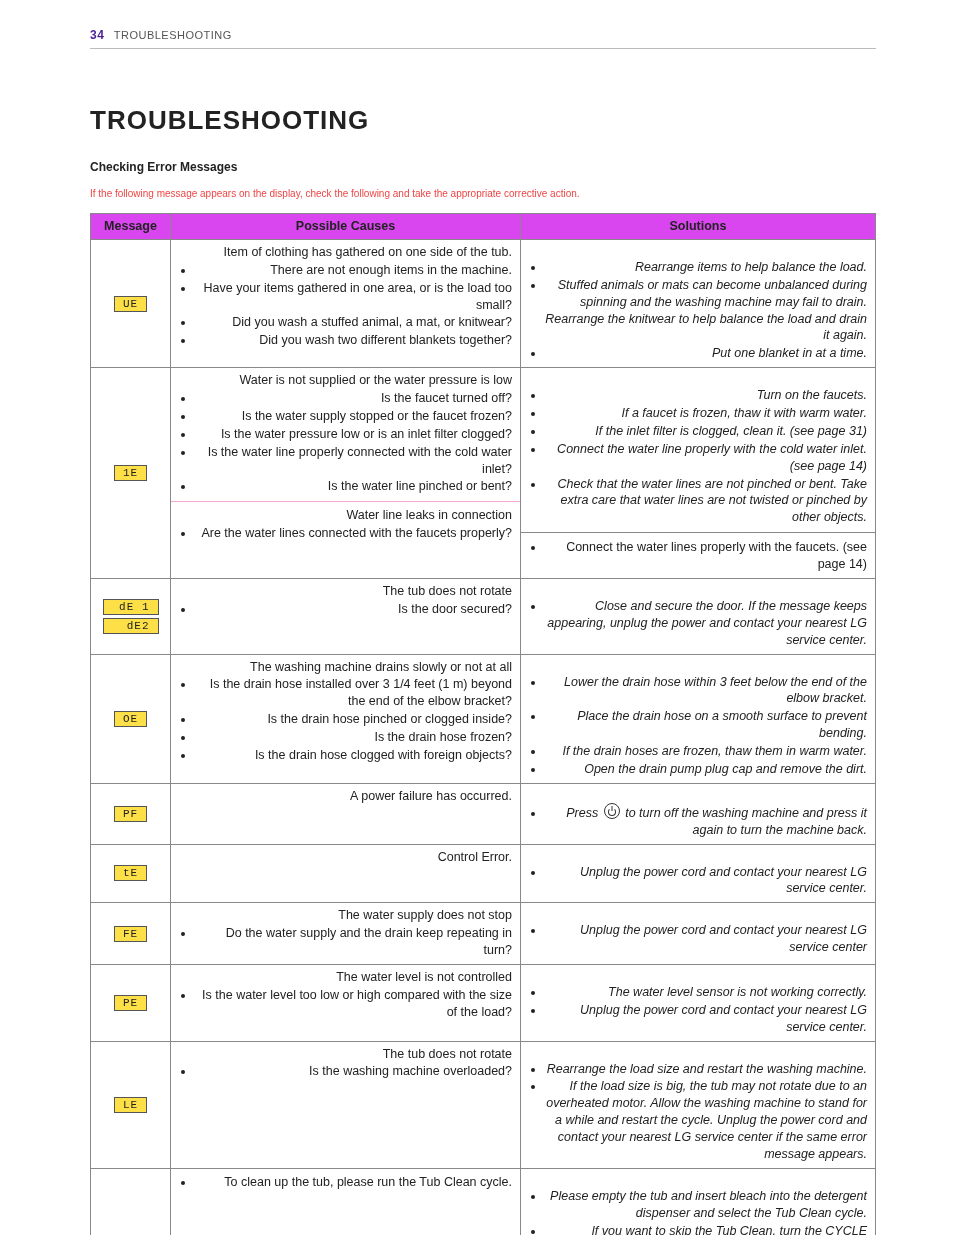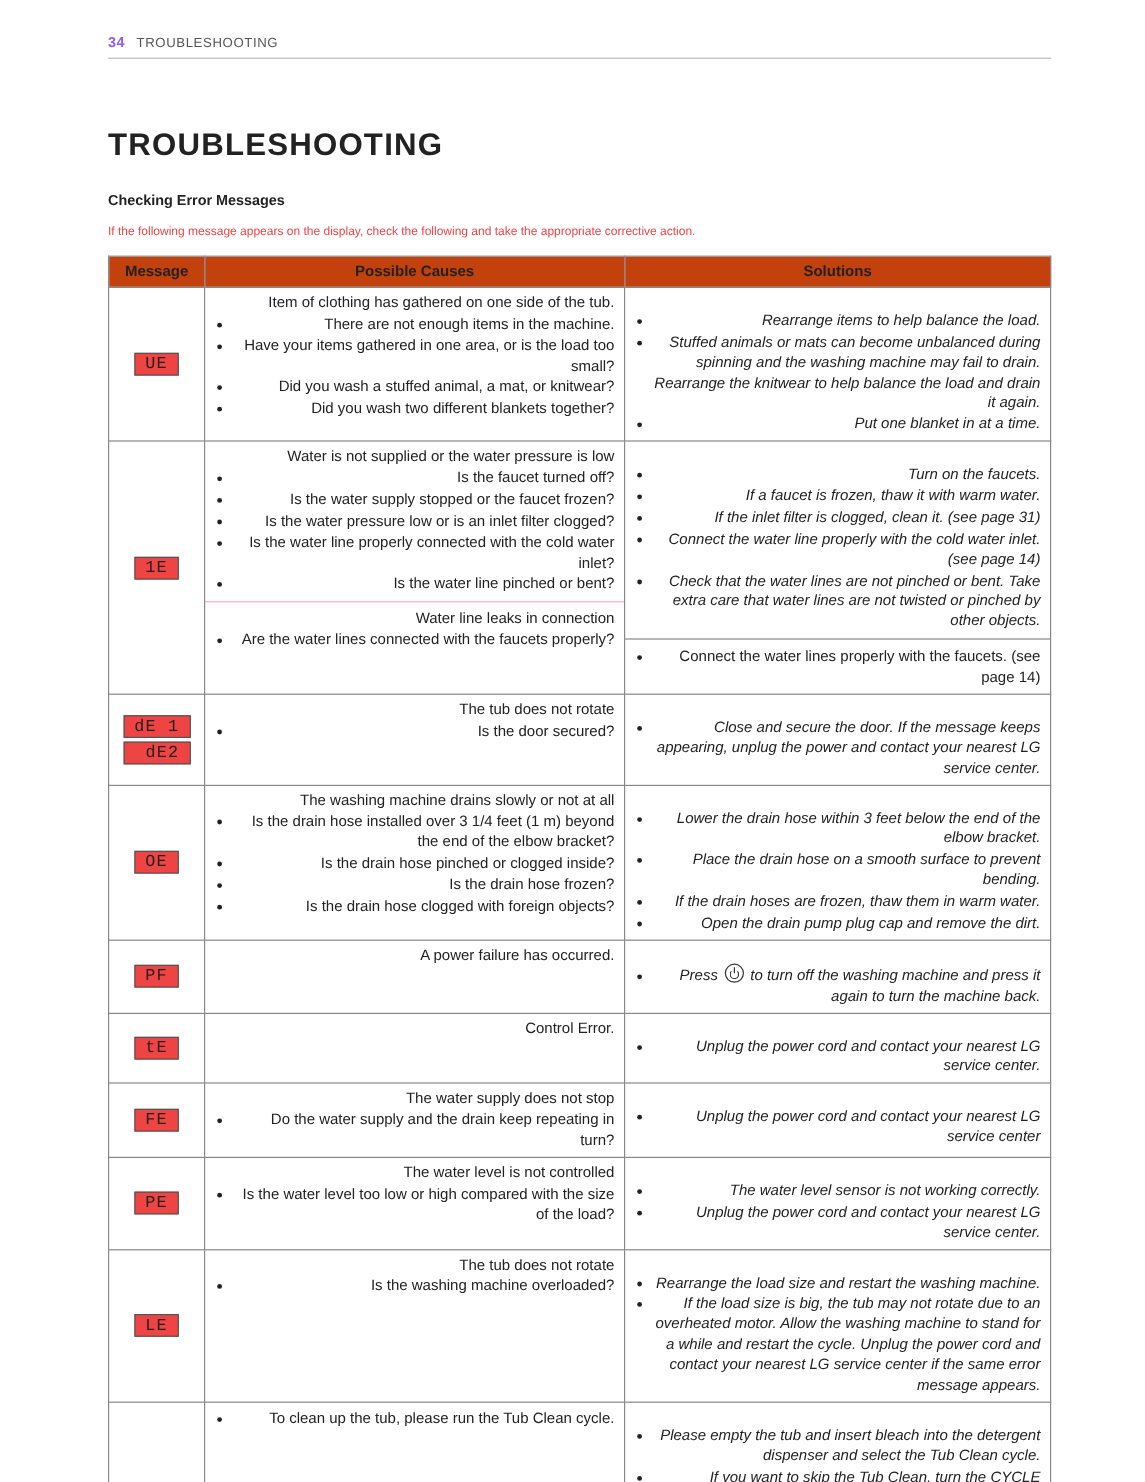--- a/index.html
+++ b/index.html
@@ -1,29 +1,29 @@
 <!DOCTYPE html>
 <html><head>
 <meta charset="utf-8">
 <style>
   html,body{margin:0;padding:0;background:#fff;font-family:Arial,Helvetica,sans-serif;color:#222;}
   .page{width:954px;min-height:1235px;margin:0 auto;box-sizing:border-box;padding:28px 78px 40px 90px;}
   .runhead{font-size:11px;letter-spacing:.5px;color:#555;border-bottom:1px solid #bbb;padding-bottom:6px;margin-bottom:56px;}
-  .runhead .pg{font-weight:700;color:#8b5cf6;margin-right:6px;font-size:12px;}
+  .runhead .pg{font-weight:700;color:#4c1d95;margin-right:6px;font-size:12px;}
   h1{font-size:26px;letter-spacing:1px;margin:0 0 24px 0;font-weight:700;}
   h2{font-size:12px;margin:0 0 14px 0;font-weight:700;color:#222;}
   .intro{font-size:10px;margin:0 0 14px 0;color:#ef4444;}
   table{width:100%;border-collapse:collapse;font-size:12.5px;line-height:1.35;table-layout:fixed;}
   col.cMsg{width:80px;}
   col.cCause{width:350px;}
   col.cSol{}
-  th{background:#c2410c;border:1px solid #888;padding:4px 6px;font-weight:700;text-align:center;font-size:12.5px;}
+  th{background:#d946ef;border:1px solid #888;padding:4px 6px;font-weight:700;text-align:center;font-size:12.5px;}
   td{border:1px solid #888;padding:4px 8px;vertical-align:top;text-align:right;}
   td.msg{text-align:center;vertical-align:middle;padding:4px 4px;}
-  .code{display:inline-block;border:1px solid #555;padding:2px 8px 1px 8px;font-family:"Courier New",monospace;font-size:14px;letter-spacing:1px;line-height:1;background:#ef4444;margin:2px 0;}
+  .code{display:inline-block;border:1px solid #555;padding:2px 8px 1px 8px;font-family:"Courier New",monospace;font-size:11px;letter-spacing:1px;line-height:1;background:#fde047;margin:2px 0;}
   .codes-stack .code{display:block;margin:3px auto;width:38px;text-align:right;}
   .lead{margin:0 0 1px 0;}
   ul.items{margin:1px 0 0 0;padding-left:16px;}
   ul.items li{margin:1px 0;}
   td.cause .sect{border-top:1px solid #f9a8d4;margin:6px -8px 0 -8px;padding:5px 8px 0 8px;}
   td.cause .sect:first-child{border-top:none;margin-top:0;padding-top:0;}
   td.sol .sect{border-top:1px solid #888;margin:6px -8px 0 -8px;padding:5px 8px 0 8px;}
   td.sol .sect:first-child{border-top:none;margin-top:15px;padding-top:0;font-style:italic;}
   .pwr{display:inline-block;width:14px;height:14px;border:1px solid #333;border-radius:50%;vertical-align:-2px;position:relative;margin:0 2px;}
   .pwr::before{content:"";position:absolute;left:50%;top:2px;width:1px;height:5px;background:#333;transform:translateX(-50%);}

